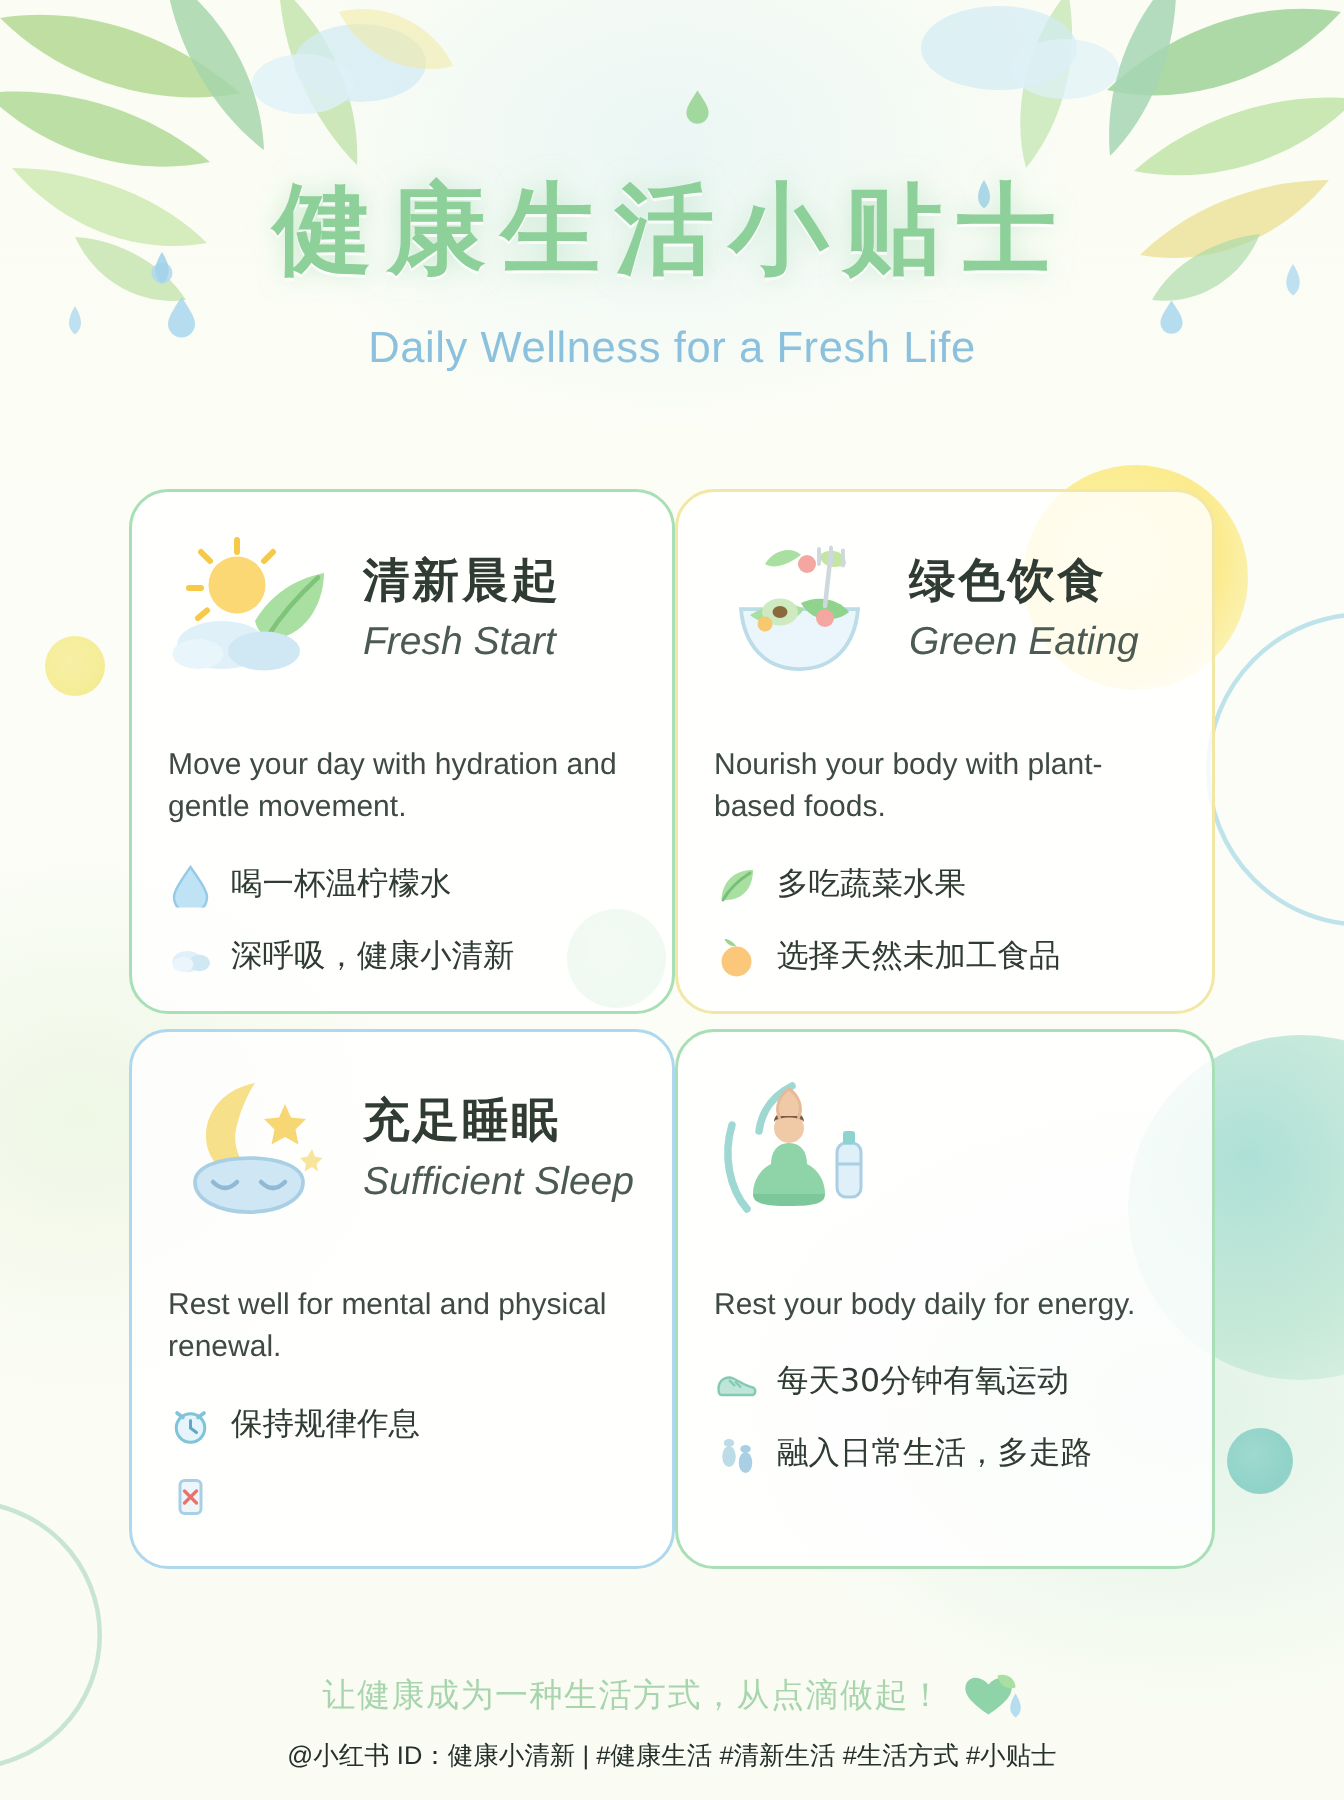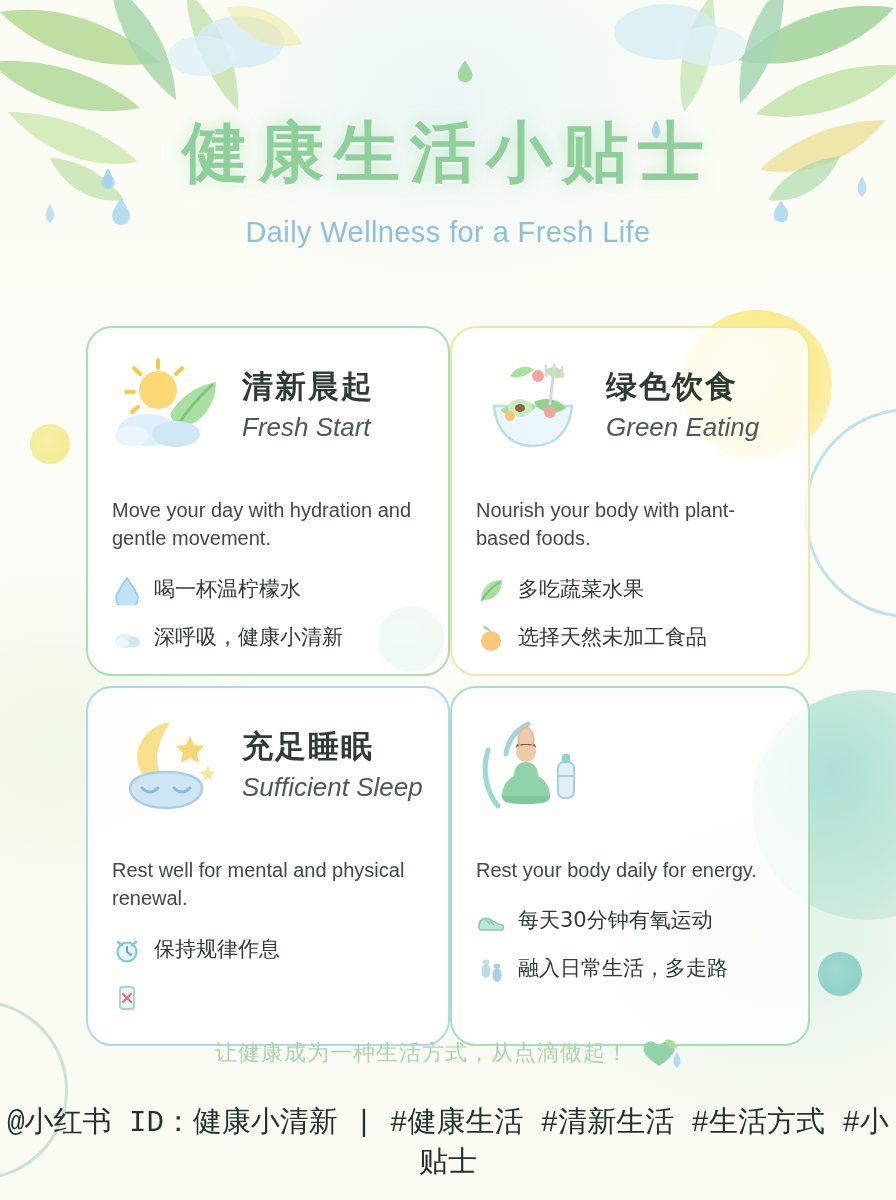--- a/index.html
+++ b/index.html
@@ -96,23 +96,23 @@
   }
 
   
   .footer { position: absolute; left: 0; right: 0; bottom: 18px; text-align: center; }
   .slogan {
     font-size: 22px; color: #a8d5ad; letter-spacing: 1px;
     font-family: "DejaVu Sans", "Liberation Sans", sans-serif;
     display: inline-flex; align-items: center; gap: 10px;
   }
   .handle {
-    margin-top: 32px;
-    font-size: 29px; color: #25302b;
-    font-family: Liberation Mono, monospace;
+    margin-top: 12px;
+    font-size: 17px; color: #25302b;
+    font-family: Liberation Sans, sans-serif;
   }
   .drop-deco { position: absolute; pointer-events: none; }
 </style>
 </head>
 <body>
 
 <div class="poster">
 
   <div class="blob blob-yellow-top"></div>
   <div class="blob blob-green-small"></div>

